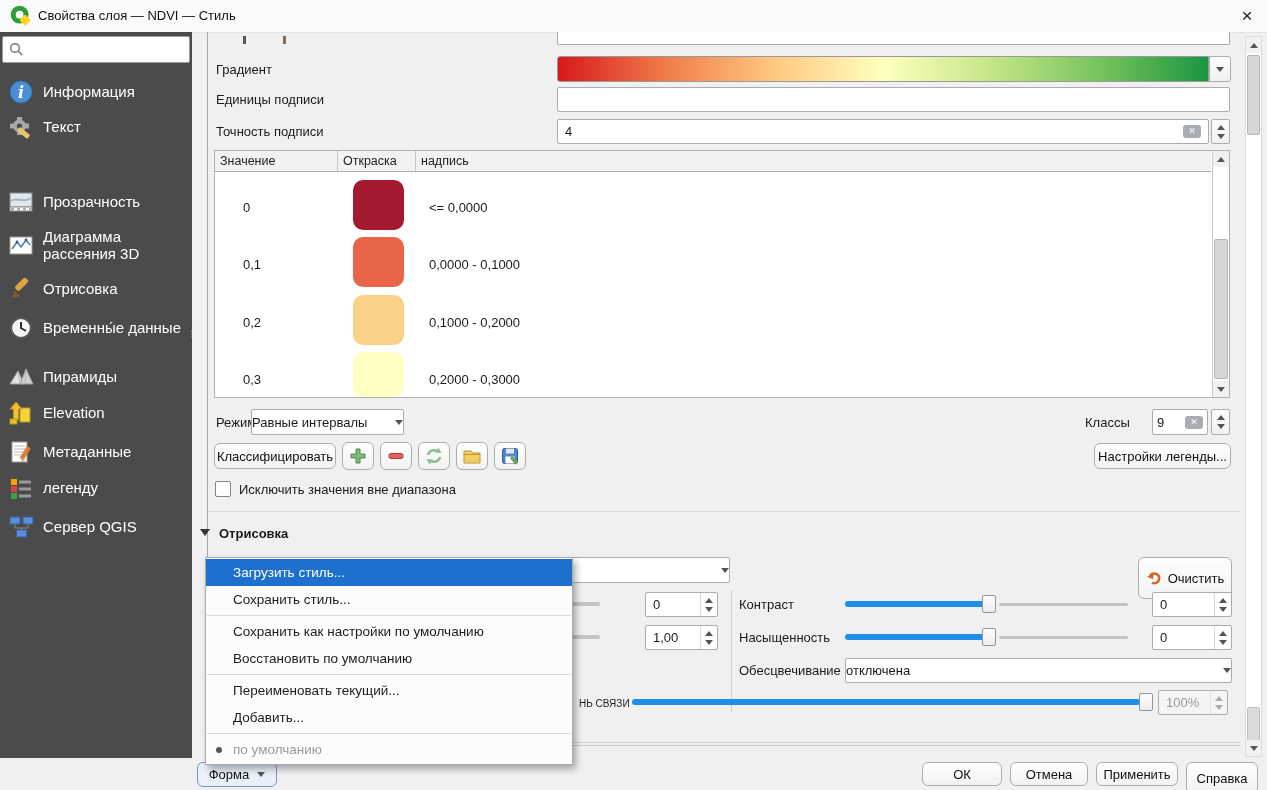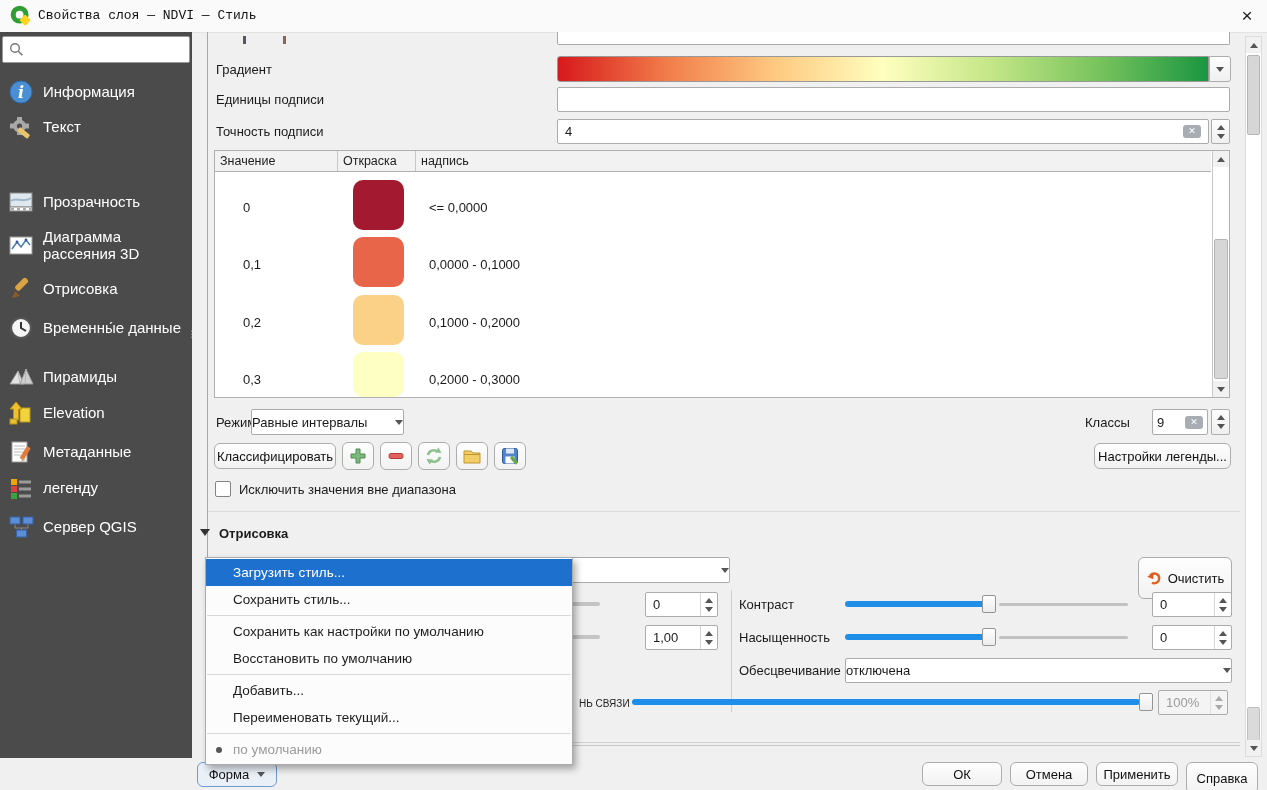--- a/index.html
+++ b/index.html
@@ -2,21 +2,21 @@
 <html><head>
 <meta charset="utf-8">
 <style>
   html,body{margin:0;padding:0;background:#888;}
   #app{position:relative;width:1267px;height:790px;background:#f0f0f0;
        font-family:"Liberation Sans", sans-serif;font-size:13px;color:#1a1a1a;
        overflow:hidden;user-select:none;}
   .abs{position:absolute;}
   
   .titlebar{left:0;top:0;width:1267px;height:32px;background:#fafafa;border-bottom:1px solid #e3e3e3;}
-  .title-text{left:38px;top:8px;font-size:13px;color:#111;font-family:Liberation Mono, monospace;}
+  .title-text{left:38px;top:8px;font-size:13px;color:#111;}
   .close-x{left:1233px;top:4px;width:28px;height:24px;text-align:center;font-size:19px;line-height:24px;color:#222;cursor:pointer;}
   
   .sidebar{left:0;top:32px;width:192px;height:726px;background:#4b4b4b;}
   .searchbox{left:2px;top:4px;width:186px;height:25px;background:#fff;border:1px solid #9a9a9a;border-radius:2px;}
   .side-item{left:0;width:192px;display:flex;align-items:center;gap:8px;color:#fff;font-size:15px;cursor:pointer;}
   .side-item .ic{width:28px;height:28px;flex:0 0 28px;margin-left:7px;display:flex;align-items:center;justify-content:center;}
   .side-item.sel{background:#f0f0f0;color:#111;}
   .side-label{line-height:1.15;}
   .grip{left:187px;top:300px;color:#9a9a9a;font-size:9px;letter-spacing:0;line-height:4px;}
   
@@ -462,24 +462,24 @@
       </div>
     <div class="msep"></div>
     <div class="mi">
         <span>Сохранить как настройки по умолчанию</span>
       </div>
     <div class="mi">
         <span>Восстановить по умолчанию</span>
       </div>
     <div class="msep"></div>
     <div class="mi">
+        <span>Переименовать текущий...</span>
+      </div>
+    <div class="mi">
         <span>Добавить...</span>
-      </div>
-    <div class="mi">
-        <span>Переименовать текущий...</span>
       </div>
     <div class="msep"></div>
     <div class="mi dis">
         <span class="bullet"></span>
         <span>по умолчанию</span>
       </div>
   </div>
 
   <div class="abs" style="left:0;top:758px;width:1267px;height:32px;background:#f0f0f0"></div>
   <div class="abs btn" style="left:197px;top:762px;width:80px;height:25px;gap:8px;border:1px solid #6f9bd1;background:#eaf0f8">

